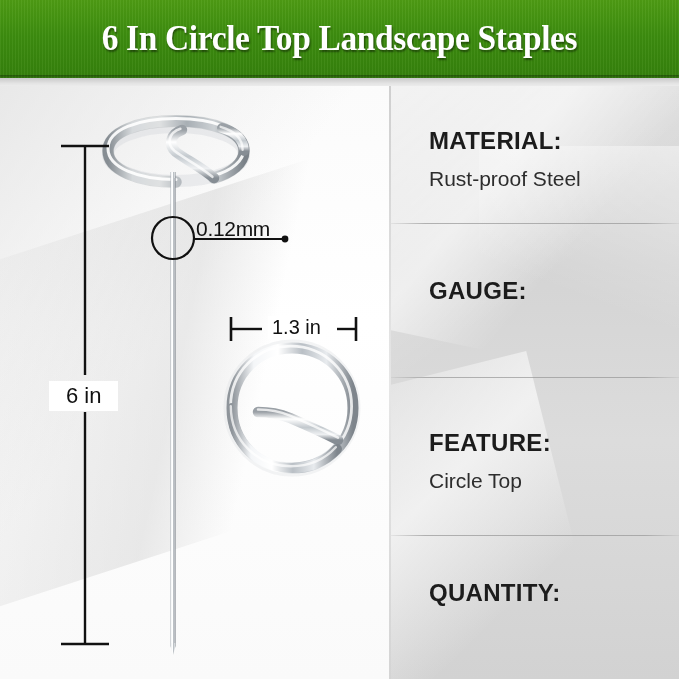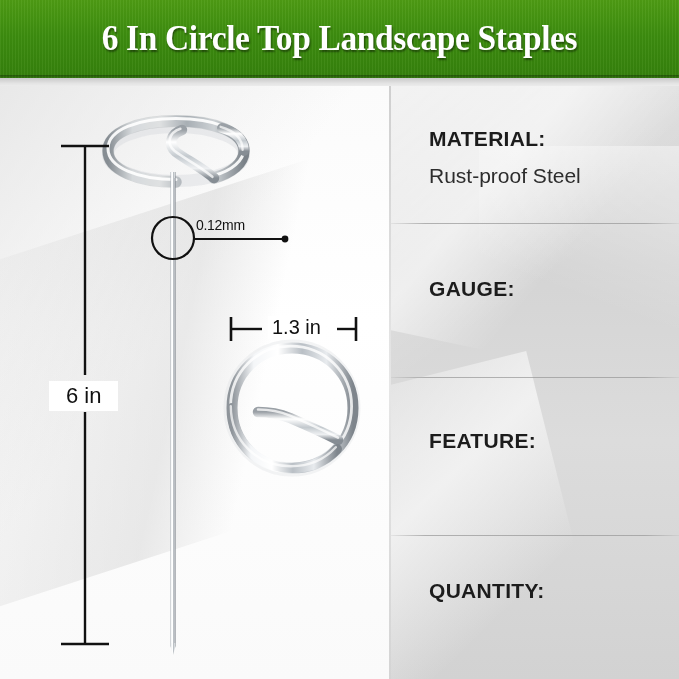--- a/index.html
+++ b/index.html
@@ -142,21 +142,21 @@
 
   
   .spec {
     position: absolute;
     left: 38px;
     width: 240px;
   }
   .spec-label {
     font-family: "Liberation Sans", sans-serif;
     font-weight: bold;
-    font-size: 21px;
+    font-size: 24px;
     letter-spacing: 0.3px;
     color: #1c1c1c;
     line-height: 1.05;
     white-space: nowrap;
   }
   .spec-value {
     margin-top: 14px;
     font-family: "Liberation Sans", sans-serif;
     font-weight: normal;
     font-size: 21px;
@@ -192,21 +192,21 @@
   .dim-6in {
     left: 49px;
     top: 381px;
     font-size: 22px;
     background: #ffffff;
     padding: 2px 17px;
   }
   .dim-12mm {
     left: 196px;
     top: 217px;
-    font-size: 14px;
+    font-size: 21px;
     letter-spacing: -0.3px;
   }
   .dim-13in {
     left: 268px;
     top: 316px;
     font-size: 20px;
     background: #ffffff;
     padding: 0 4px;
   }
 </style>
@@ -353,20 +353,21 @@
     </div>
     <div class="spec-rule" style="top:137px;"></div>
 
     <div class="spec" style="top:192px;">
       <div class="spec-label">GAUGE:</div>
     </div>
     <div class="spec-rule" style="top:291px;"></div>
 
     <div class="spec" style="top:344px;">
       <div class="spec-label">FEATURE:</div>
+      <div class="spec-value">Circle Top</div>
     </div>
     <div class="spec-rule" style="top:449px;"></div>
 
     <div class="spec" style="top:494px;">
       <div class="spec-label">QUANTITY:</div>
     </div>
   </div>
 
 </div>
 

